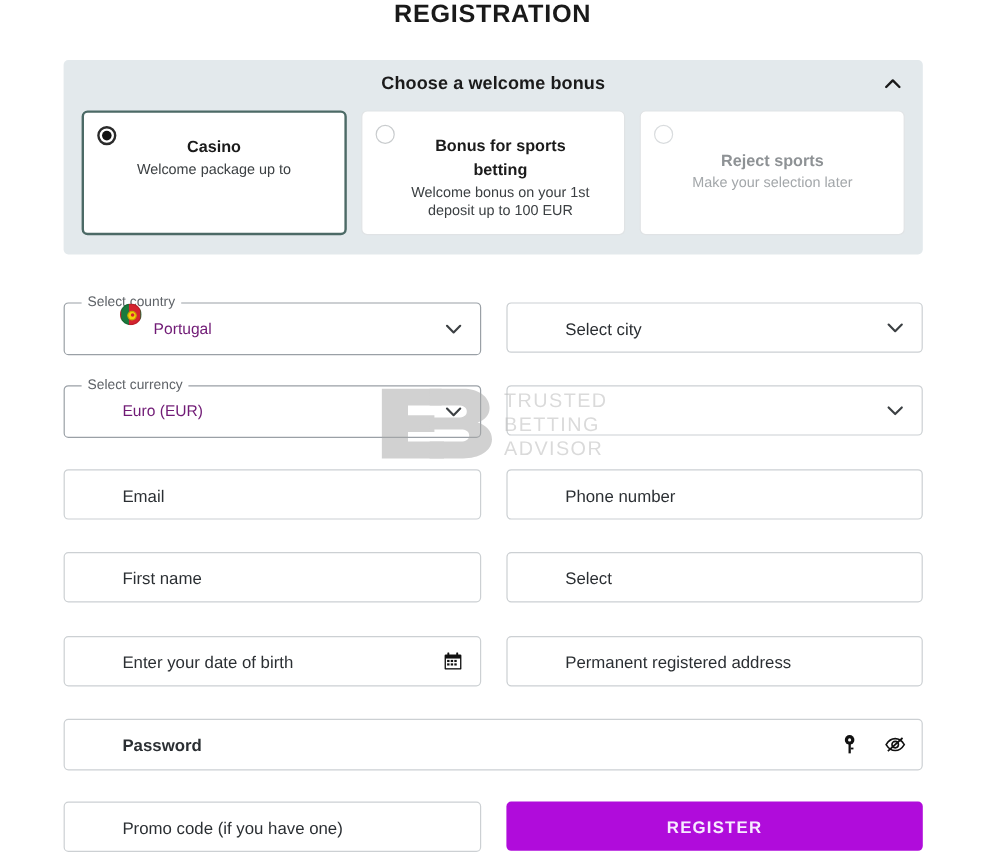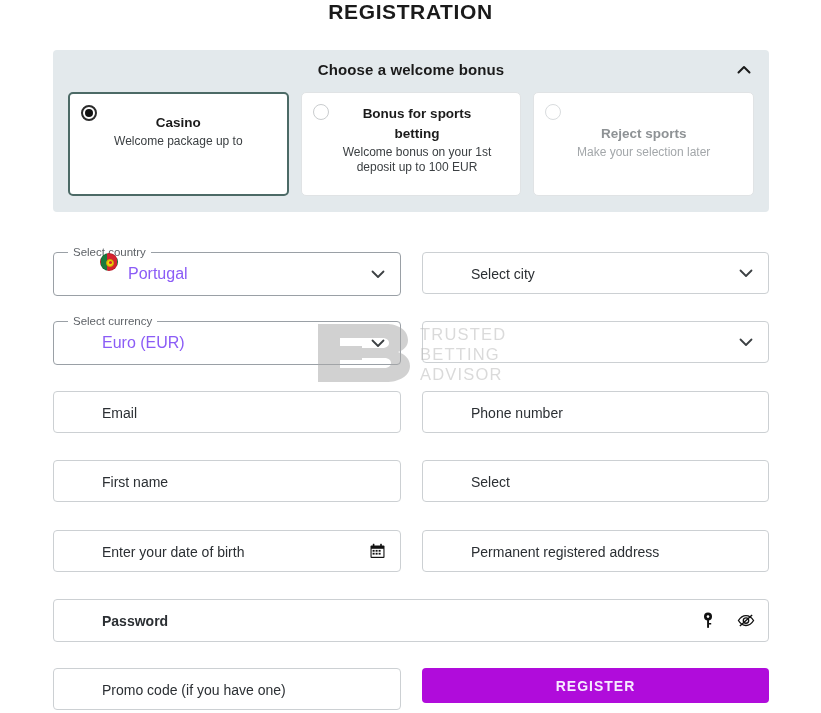--- a/index.html
+++ b/index.html
@@ -117,21 +117,21 @@
     margin-bottom: 3px;
   }
   .bonus-card-desc {
     font-size: 12px;
     color: #3c4043;
     line-height: 15px;
   }
   .bonus-card.muted .bonus-card-title { color: #8e9295; }
   .bonus-card.muted .bonus-card-desc  { color: #a3a7aa; }
   .bonus-card.muted .bonus-radio { border-color: #d9dcde; }
-  .bonus-card.sports .bonus-card-body { top: 12px; padding-left: 28px; }
+  .bonus-card.sports .bonus-card-body { top: 20px; padding-left: 28px; }
   .bonus-card.reject .bonus-card-body { top: 32px; }
 
   
   .form {
     position: absolute;
     left: 0; top: 0;
     width: 821px; height: 713px;
   }
   .field {
     position: absolute;
@@ -144,22 +144,22 @@
     padding-left: 32px;
   }
   .field .ph {
     font-size: 14px;
     color: #2b2f33;
     padding-left: 16px;
     line-height: 42px;
     white-space: nowrap;
   }
   .field .val {
-    font-size: 16px;
-    color: #8b5cf6;
+    font-size: 13px;
+    color: #701a75;
     padding-left: 16px;
     line-height: 42px;
     white-space: nowrap;
   }
   .field.col-left  { left: 53px;  width: 348px; }
   .field.col-right { left: 422px; width: 347px; }
 
   
   .field.outlined {
     border: 1px solid #9aa0a6;
@@ -230,21 +230,21 @@
     align-items: center;
     gap: 20px;
   }
   .pw-icons .ic { width: 18px; height: 18px; cursor: pointer; display:flex; align-items:center; justify-content:center;}
 
   .field.password { left: 53px; width: 716px; height: 43px; }
 
   .register-btn {
     position: absolute;
     left: 422px; top: 668px;
-    width: 347px; height: 35px;
+    width: 347px; height: 41px;
     background: #b00cdb;
     border: none;
     border-radius: 4px;
     color: #f7eaff;
     font-family: "Liberation Sans", sans-serif;
     font-size: 14px;
     font-weight: bold;
     letter-spacing: 1px;
     cursor: pointer;
   }

